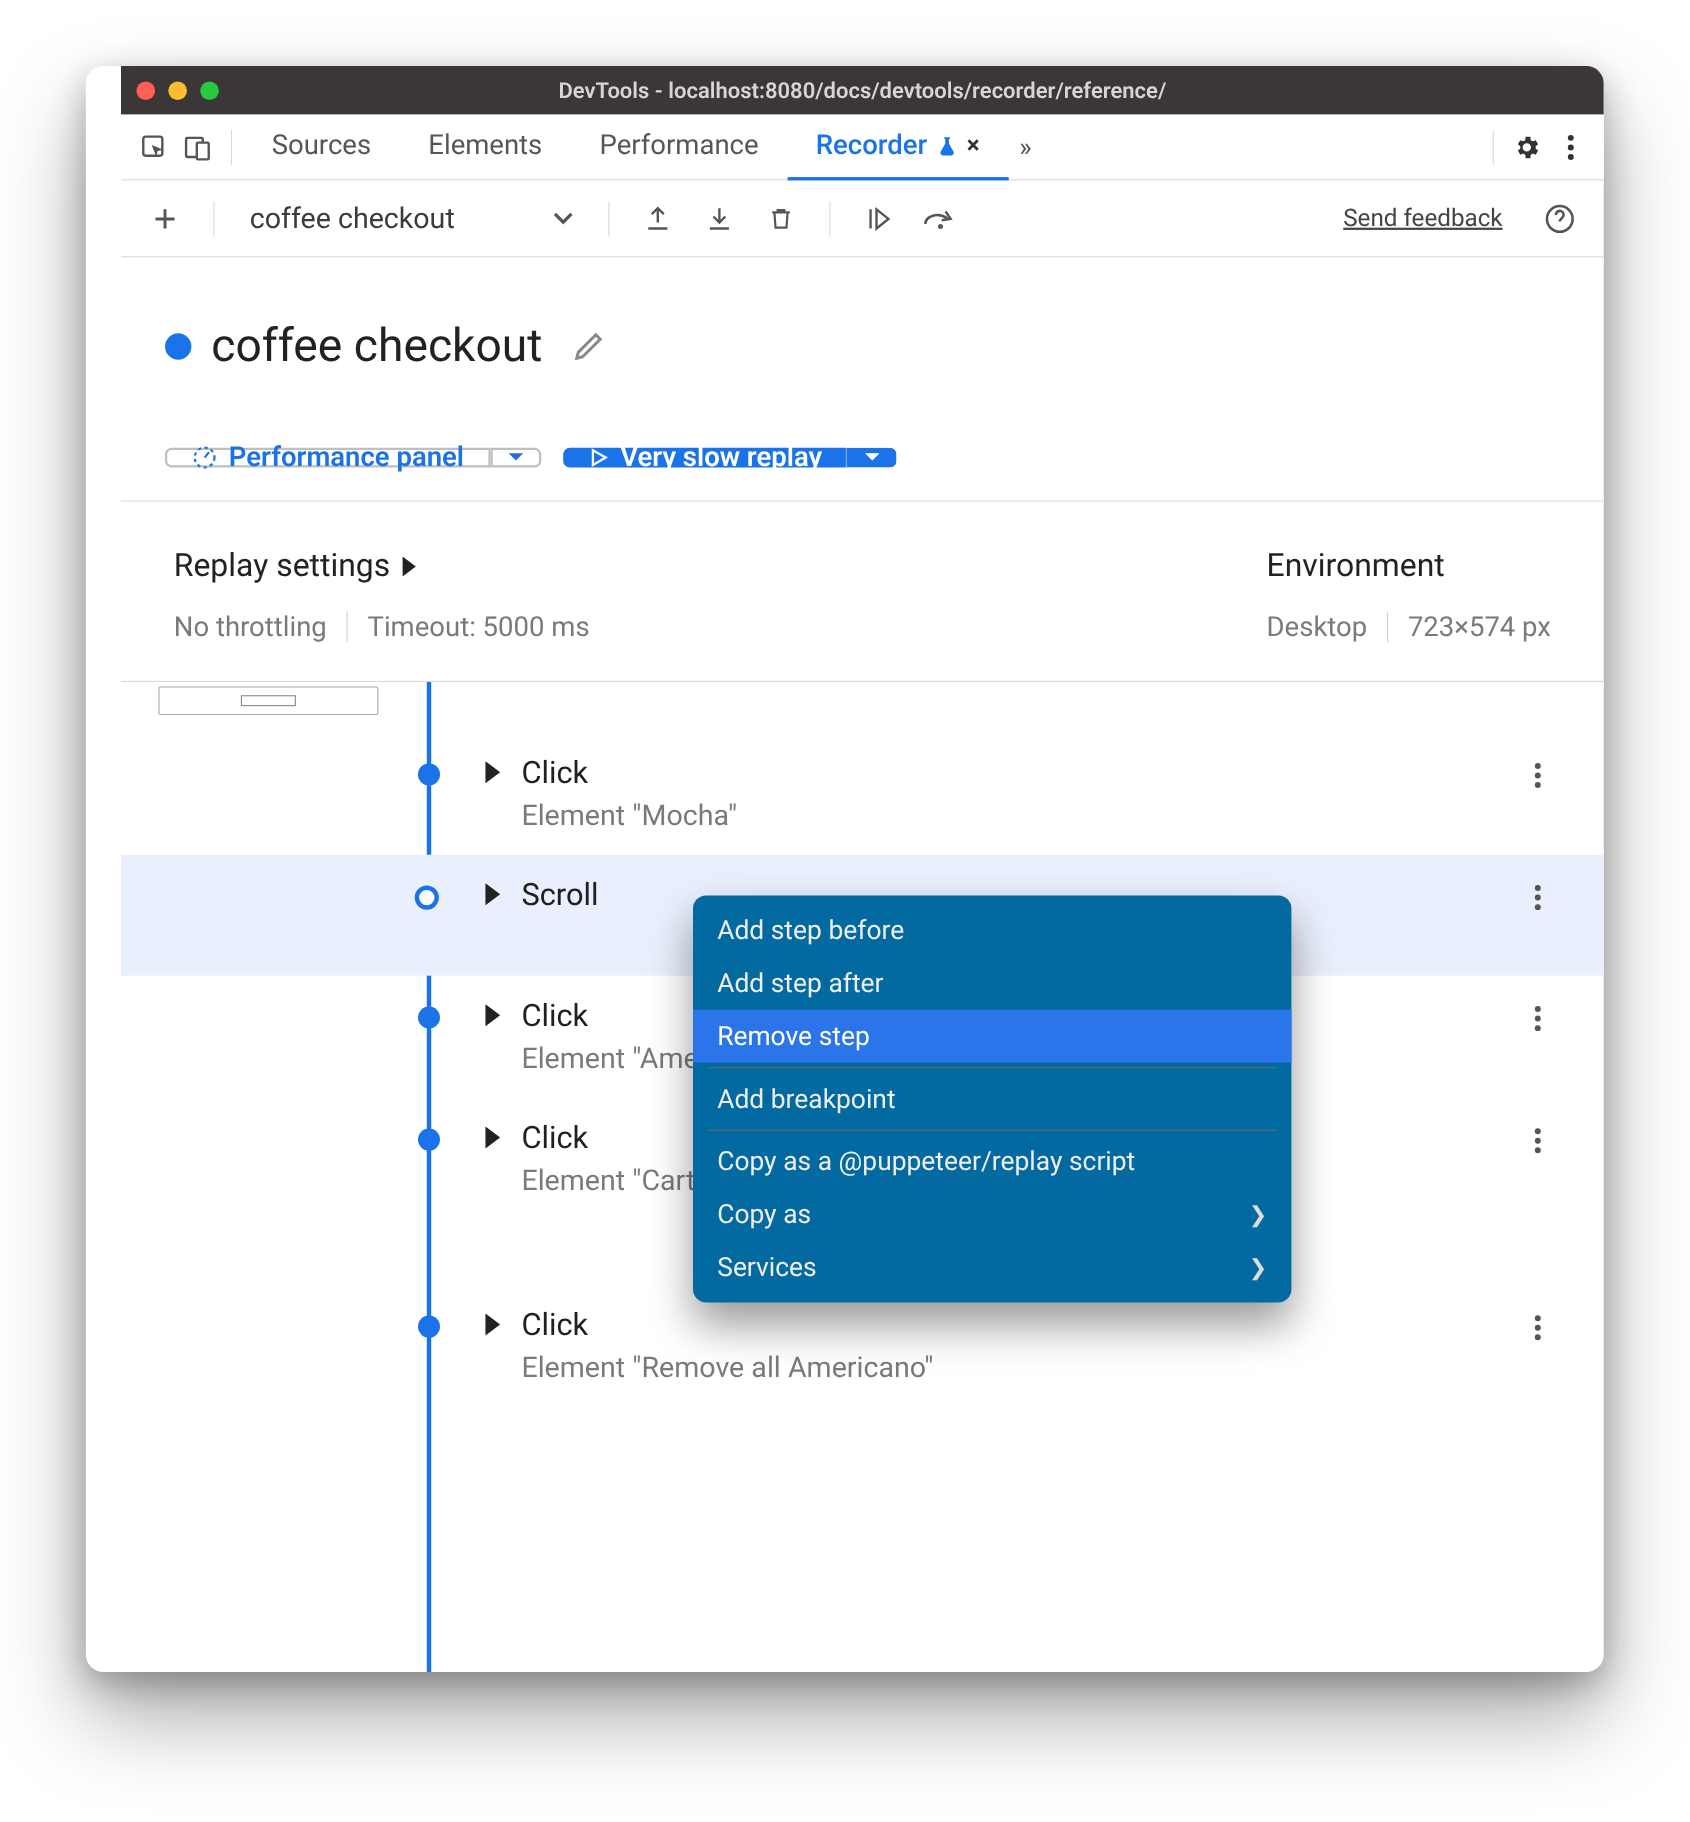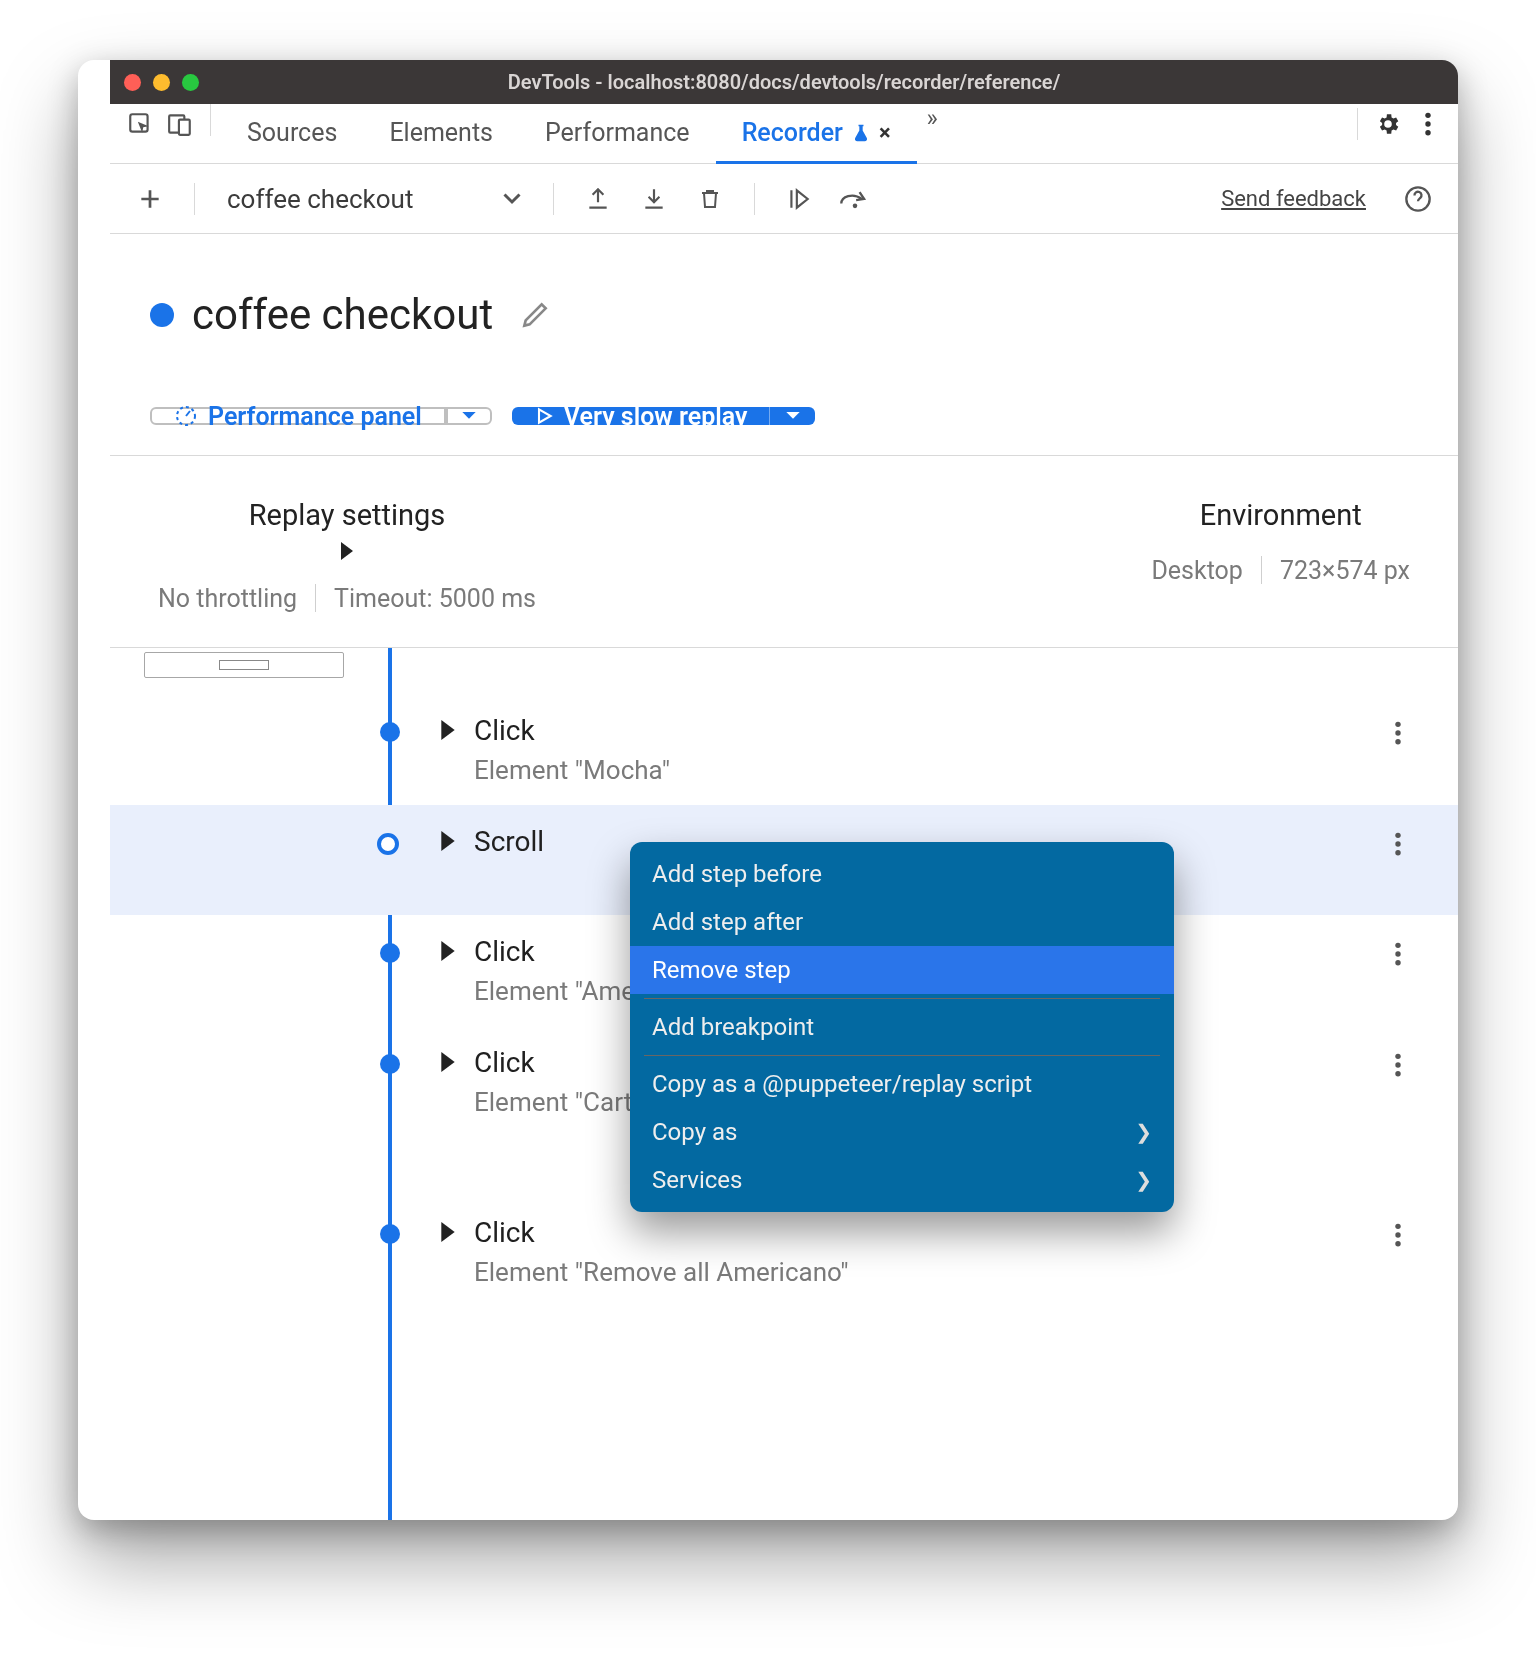--- a/index.html
+++ b/index.html
@@ -42,21 +42,21 @@
   .titlebar .title {
     position: absolute; left: 0; right: 0; text-align: center;
     color: #d9d5d4; font-size: 20px; font-weight: 600;
     pointer-events: none;
   }
   
   .tabstrip {
     height: 60px;
     border-bottom: 1px solid #d9d9d9;
     display: flex;
-    align-items: flex-start;
+    align-items: center;
     padding: 0 10px;
     gap: 0;
     background: #fff;
   }
   .ico-btn {
     width: 40px; height: 40px;
     display: flex; align-items: center; justify-content: center;
     color: #555; cursor: pointer;
   }
   .vdiv { width: 1px; height: 32px; background: #d9d9d9; margin: 0 10px; }
@@ -104,21 +104,21 @@
   .splitbtn.solid .mainpart, .splitbtn.solid .droppart {
     background:#1a73e8; color:#fff; font-weight:600;
   }
   .splitbtn.solid .droppart { border-left: 1px solid rgba(255,255,255,0.4); }
   
   .settings {
     padding: 42px 48px 34px 48px;
     border-bottom: 1px solid #d9d9d9;
     display:flex; justify-content: space-between;
   }
-  .settings .col h3 { font-size: 29px; font-weight: 400; color: #222; display:flex; align-items:center; gap:10px;flex-direction:column;}
+  .settings .col h3 { font-size: 29px; font-weight: 400; color: #222; display:flex; align-items:center; gap:10px;}
   .settings .col .sub { margin-top: 24px; font-size: 25px; color:#7a7a7a; display:flex; gap: 18px;}
   .settings .sub .sep { width:1px; height: 28px; background:#cfcfcf; }
   
   .timeline {
     flex:1; overflow:hidden; position:relative; padding-top: 2px;
   }
   .thumb {
     position:absolute; left: 34px; top: 4px; width: 200px; height: 26px;
     border:1px solid #a7a7a7; border-radius:2px; display:flex; align-items:center; justify-content:center;
   }

